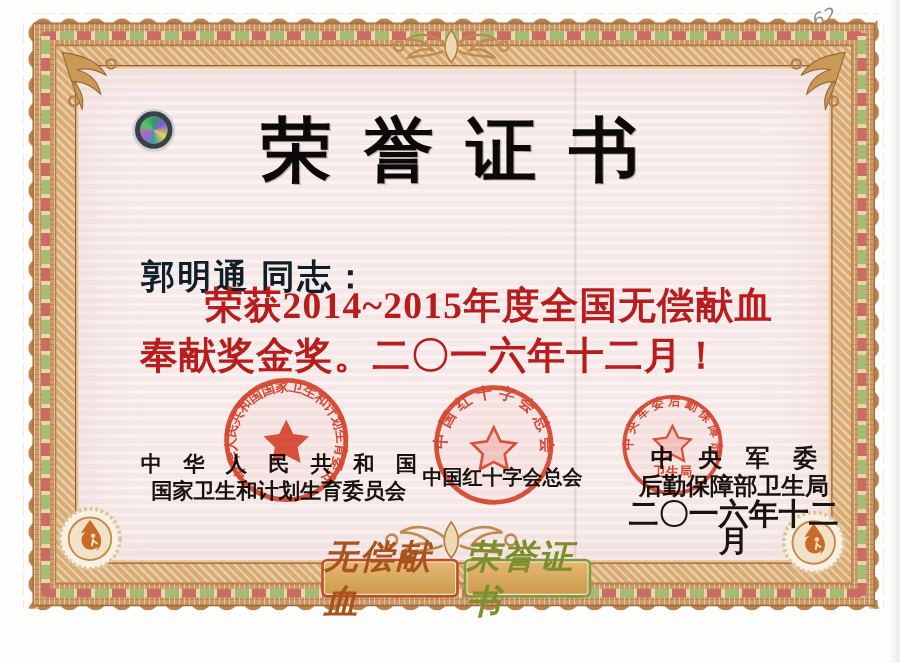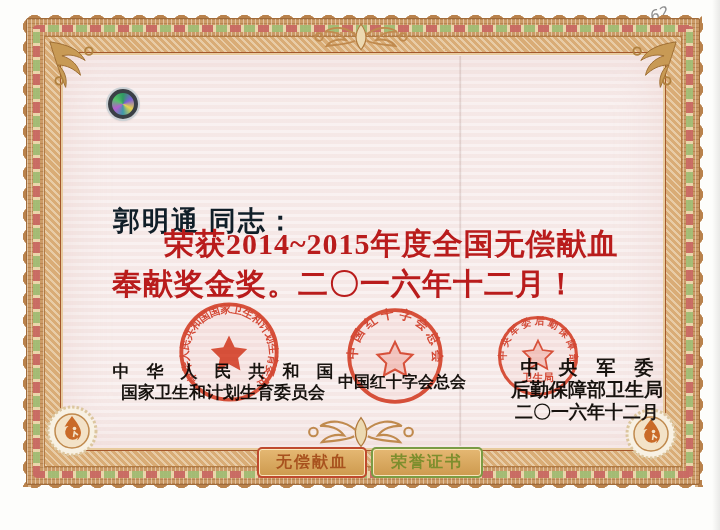--- a/index.html
+++ b/index.html
@@ -78,33 +78,33 @@
                color:#101e28; letter-spacing:2px;margin-top:21px; }
 
   .bodyline { position:absolute; color:#b91c1c; font-weight:bold; font-size:30px; letter-spacing:1px; }
   .bodyline.l1 { left:145px; top:213px; }
   .bodyline.l2 { left:93px;  top:253px; }
 
   .org { position:absolute; text-align:center; color:#17130f; font-weight:bold; }
   .org1 { left:90px;  top:350px; width:228px; font-size:17px; line-height:21px; }
   .org2 { left:318px; top:361px; width:130px; font-size:16px; }
   .org3 { left:484px; top:346px; width:168px; font-size:19px; line-height:22px; }
-  .org3 .date { font-size:18px; }
+  .org3 .date { font-size:24px; }
 
   .seal { position:absolute; mix-blend-mode:multiply; opacity:.93; }
   .seal.s1 { left:158px; top:289px; }
   .seal.s2 { left:326px; top:295px; }
   .seal.s3 { left:477px; top:303px; }
   .sealtxt { font-family:"Liberation Serif","DejaVu Serif",serif; font-weight:bold; fill:#d8402a; }
 
   .plaque { position:absolute; top:436px; height:31px; border-radius:5px; display:flex; align-items:center;
             justify-content:center; background:linear-gradient(180deg,#e5b873,#cd9a4e);
-            box-shadow:inset 0 0 0 1px rgba(255,242,205,.85); font-weight:bold; font-size:16px; letter-spacing:2px; }
+            box-shadow:inset 0 0 0 1px rgba(255,242,205,.85); font-weight:bold; font-size:27px; letter-spacing:2px;font-style:italic; }
   .plaque.red   { left:238px; width:110px; border:2px solid #bf4a2e; color:#a8521e; }
-  .plaque.green { left:352px; width:112px; border:2px solid #7a9c44; color:#7d8e2d; }
+  .plaque.green { left:352px; width:102px; border:2px solid #7a9c44; color:#7d8e2d; }
 </style>
 </head>
 <body>
 
 <svg width="0" height="0" style="position:absolute">
   <defs>
     <symbol id="sym-corner" viewBox="0 0 56 56">
       <path d="M2 2 C 22 5, 33 10, 40 22 C 32 17, 24 15, 15 17 C 25 20, 33 27, 35 38 C 28 31, 20 27, 11 27 C 18 33, 21 42, 19 51 C 14 39, 9 25, 2 2 Z" fill="#c89a55" stroke="#9a6a30" stroke-width="1"></path>
       <circle cx="44" cy="12" r="4" fill="none" stroke="#b0803e" stroke-width="2"></circle>
       <circle cx="12" cy="44" r="4" fill="none" stroke="#b0803e" stroke-width="2"></circle>
@@ -162,20 +162,21 @@
       </svg>
     <svg class="medallion bl">
         <use href="#sym-medallion"></use>
       </svg>
     <svg class="medallion br">
         <use href="#sym-medallion"></use>
       </svg>
 
     <div class="sticker"></div>
 
+    <div class="title">荣 誉 证 书</div>
 
     <div class="recipient">郭明通  同志：</div>
 
     <div class="bodyline l1">荣获2014~2015年度全国无偿献血</div>
     <div class="bodyline l2">奉献奖金奖。二〇一六年十二月！</div>
 
     <div class="org org1">
       <div>中　华　人　民　共　和　国</div>
       <div>国家卫生和计划生育委员会</div>
     </div>

